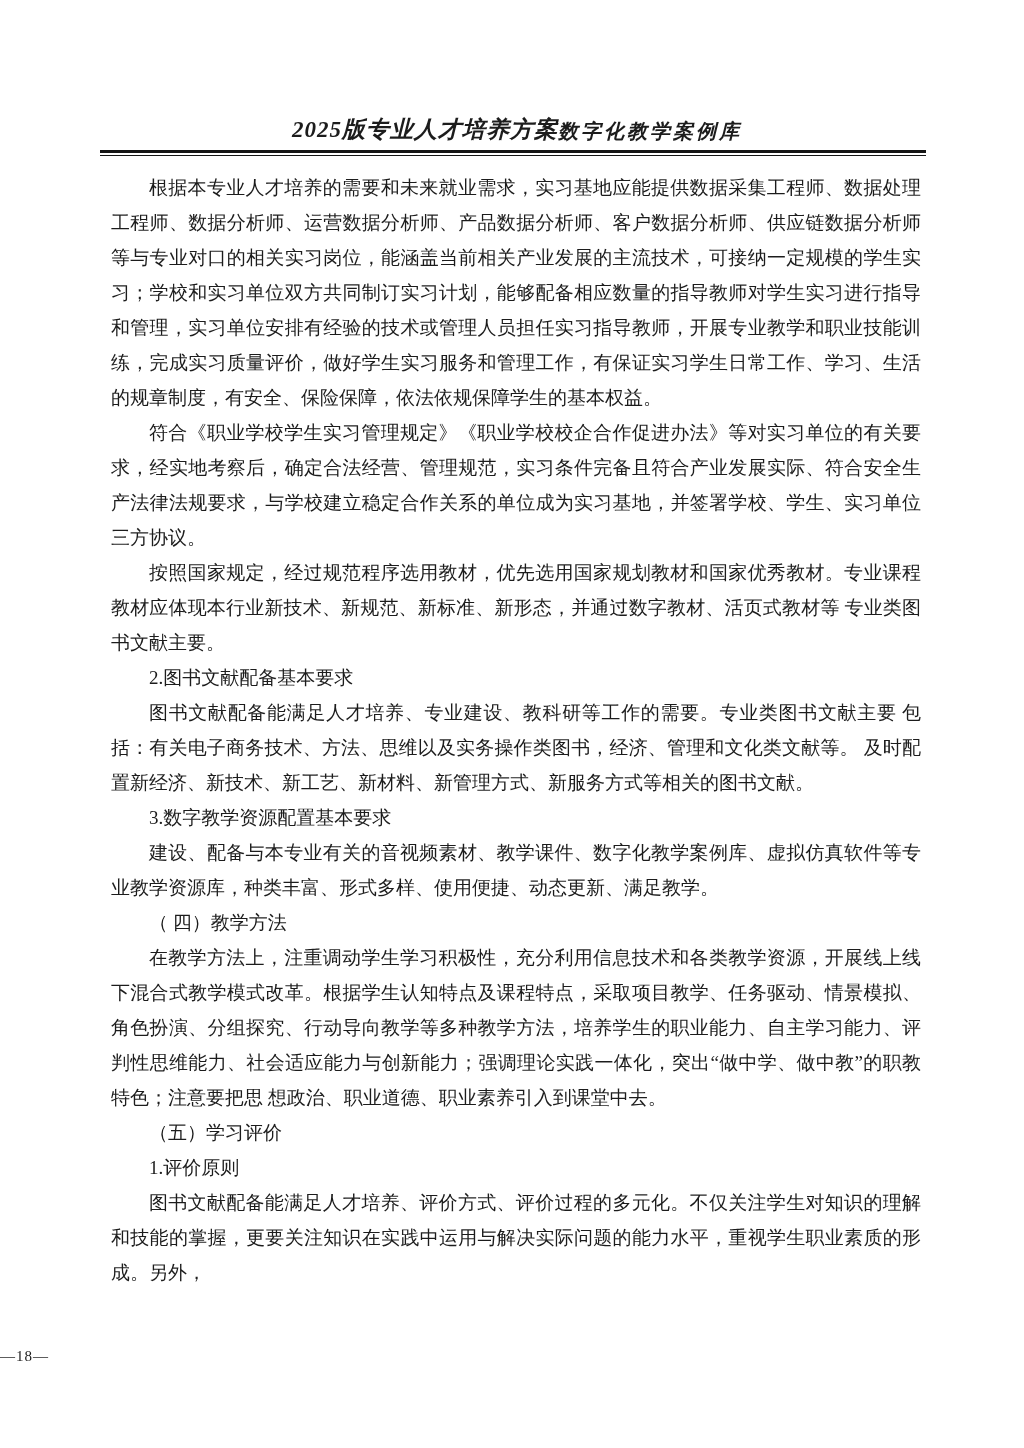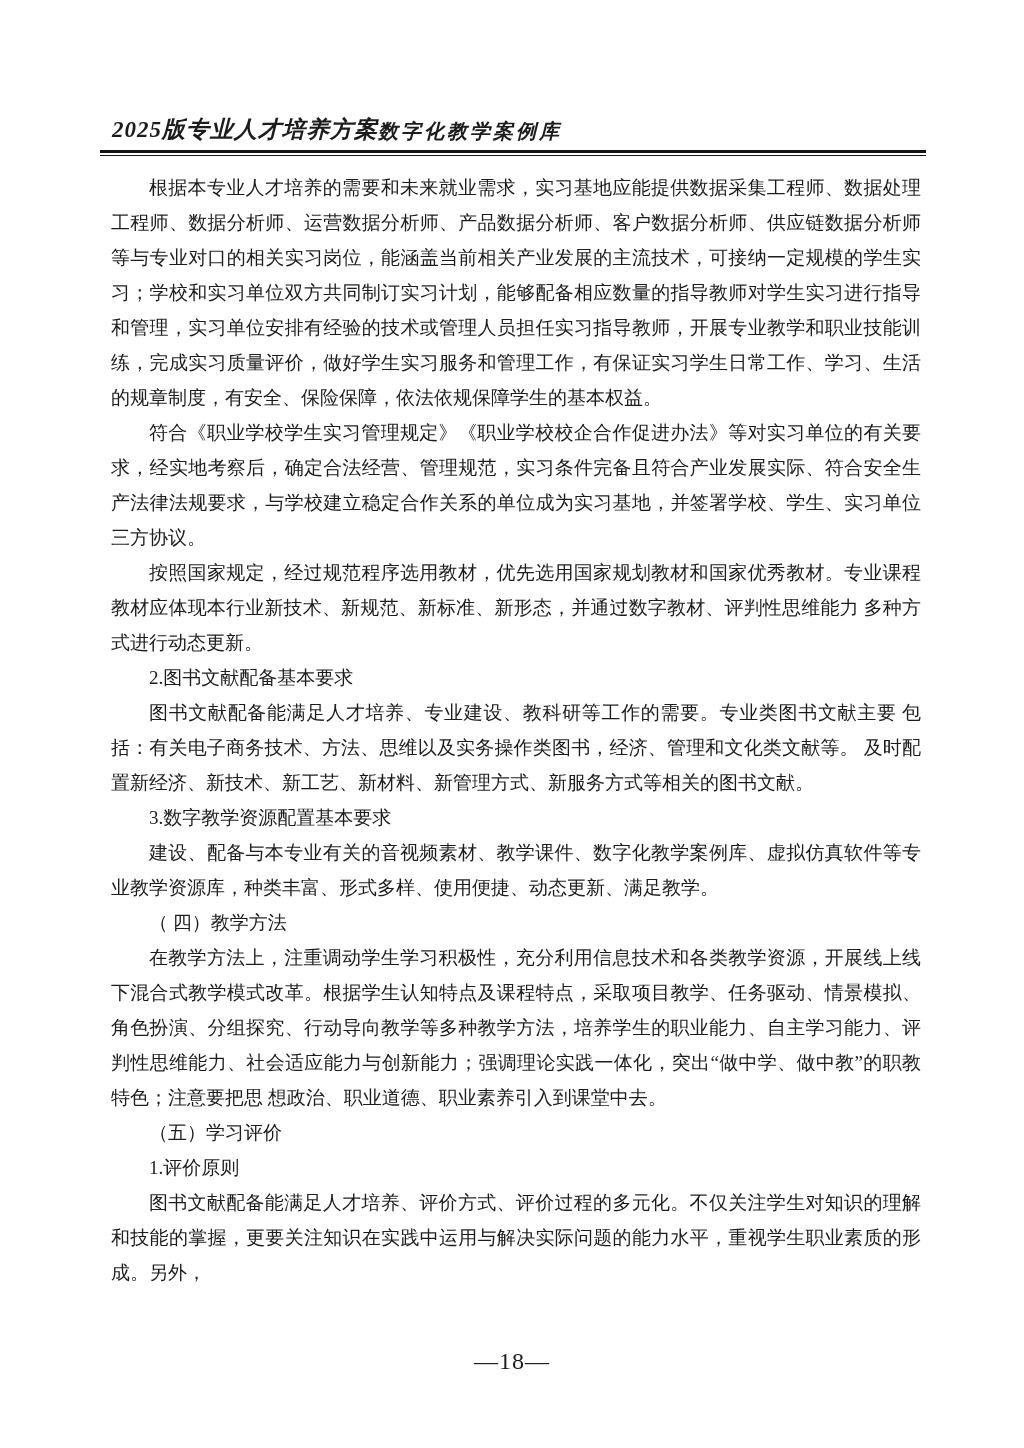--- a/index.html
+++ b/index.html
@@ -17,21 +17,21 @@
     overflow: hidden;
   }
   .header {
     position: absolute;
     left: 100px;
     right: 98px;
     top: 114px;
   }
   .header-row {
     display: flex;
-    justify-content: flex-start;
+    justify-content: center;
     align-items: flex-end;
     padding: 0 4px 2px 12px;
   }
   .header-left {
     font-size: 23px;
     font-weight: bold;
     font-style: italic;
     letter-spacing: 1px;
     white-space: nowrap;
   }
@@ -60,42 +60,42 @@
   }
   .block {
     margin: 0;
     text-indent: 2em;
   }
   .footer {
     position: absolute;
     top: 1348px;
     left: 0;
     width: 100%;
-    text-align: center;
-    font-size: 24px;
+    text-align: left;
+    font-size: 15px;
     letter-spacing: 1px;
   }
 </style>
 </head>
 <body>
 
 <div class="page">
 
   <header class="header">
     <div class="header-row">
       <span class="header-left">2025版专业人才培养方案</span>
       <span class="header-right">数字化教学案例库</span>
     </div>
     <div class="header-rule"></div>
   </header>
 
   <main class="content">
     <p class="block">根据本专业人才培养的需要和未来就业需求，实习基地应能提供数据采集工程师、数据处理工程师、数据分析师、运营数据分析师、产品数据分析师、客户数据分析师、供应链数据分析师等与专业对口的相关实习岗位，能涵盖当前相关产业发展的主流技术，可接纳一定规模的学生实习；学校和实习单位双方共同制订实习计划，能够配备相应数量的指导教师对学生实习进行指导和管理，实习单位安排有经验的技术或管理人员担任实习指导教师，开展专业教学和职业技能训练，完成实习质量评价，做好学生实习服务和管理工作，有保证实习学生日常工作、学习、生活的规章制度，有安全、保险保障，依法依规保障学生的基本权益。</p>
     <p class="block">符合《职业学校学生实习管理规定》《职业学校校企合作促进办法》等对实习单位的有关要求，经实地考察后，确定合法经营、管理规范，实习条件完备且符合产业发展实际、符合安全生产法律法规要求，与学校建立稳定合作关系的单位成为实习基地，并签署学校、学生、实习单位三方协议。</p>
-    <p class="block">按照国家规定，经过规范程序选用教材，优先选用国家规划教材和国家优秀教材。专业课程教材应体现本行业新技术、新规范、新标准、新形态，并通过数字教材、评判性思维能力 多种方式进行动态更新。</p>
+    <p class="block">按照国家规定，经过规范程序选用教材，优先选用国家规划教材和国家优秀教材。专业课程教材应体现本行业新技术、新规范、新标准、新形态，并通过数字教材、活页式教材等 专业类图书文献主要。</p>
     <p class="block">2.图书文献配备基本要求</p>
     <p class="block">图书文献配备能满足人才培养、专业建设、教科研等工作的需要。专业类图书文献主要 包括：有关电子商务技术、方法、思维以及实务操作类图书，经济、管理和文化类文献等。 及时配置新经济、新技术、新工艺、新材料、新管理方式、新服务方式等相关的图书文献。</p>
     <p class="block">3.数字教学资源配置基本要求</p>
     <p class="block">建设、配备与本专业有关的音视频素材、教学课件、数字化教学案例库、虚拟仿真软件等专业教学资源库，种类丰富、形式多样、使用便捷、动态更新、满足教学。</p>
     <p class="block">（ 四）教学方法</p>
     <p class="block">在教学方法上，注重调动学生学习积极性，充分利用信息技术和各类教学资源，开展线上线下混合式教学模式改革。根据学生认知特点及课程特点，采取项目教学、任务驱动、情景模拟、角色扮演、分组探究、行动导向教学等多种教学方法，培养学生的职业能力、自主学习能力、评判性思维能力、社会适应能力与创新能力；强调理论实践一体化，突出“做中学、做中教”的职教特色；注意要把思 想政治、职业道德、职业素养引入到课堂中去。</p>
     <p class="block">（五）学习评价</p>
     <p class="block">1.评价原则</p>
     <p class="block">图书文献配备能满足人才培养、评价方式、评价过程的多元化。不仅关注学生对知识的理解和技能的掌握，更要关注知识在实践中运用与解决实际问题的能力水平，重视学生职业素质的形成。另外，</p>
   </main>

